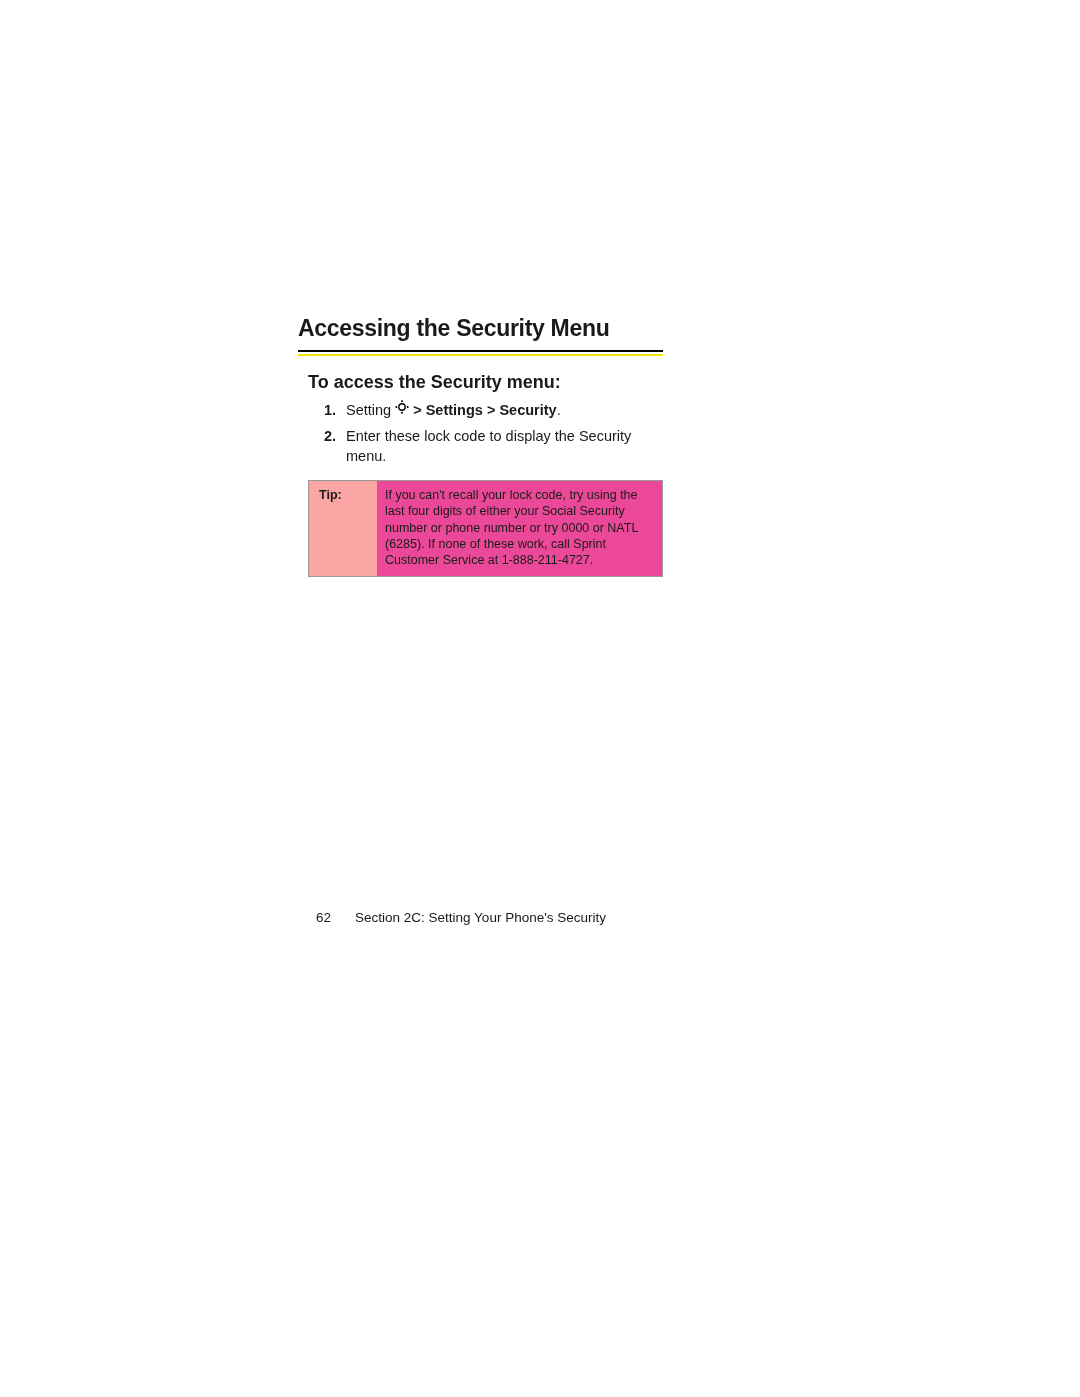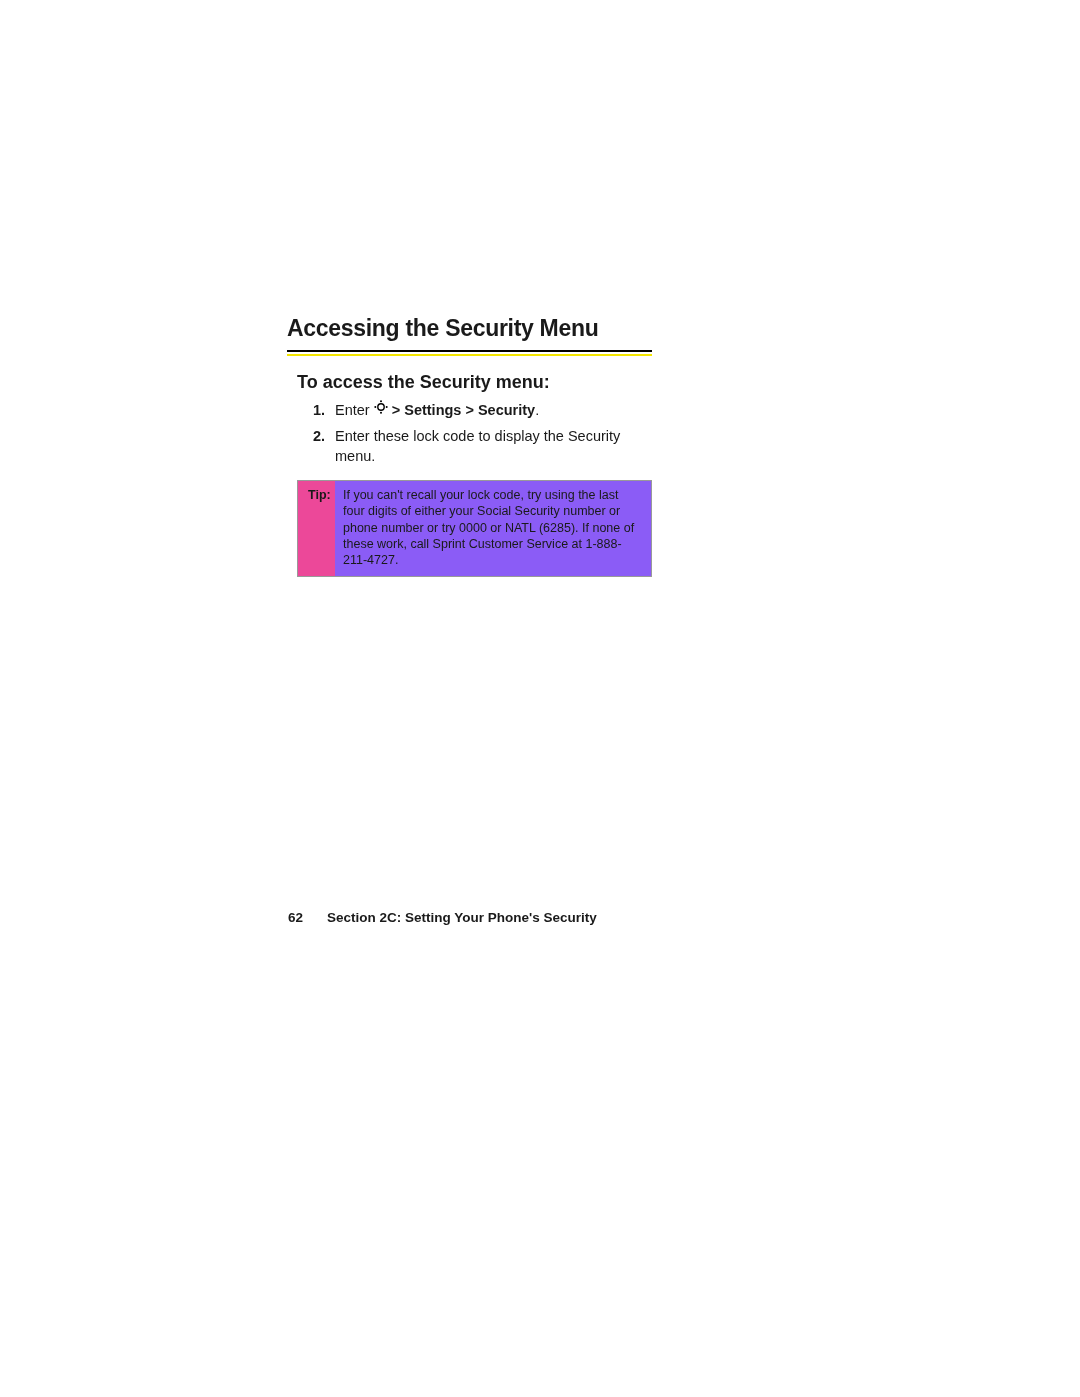--- a/index.html
+++ b/index.html
@@ -10,21 +10,21 @@
     body {
       width: 1080px;
       height: 1397px;
       background: #ffffff;
       font-family: "Segoe UI", Arial, sans-serif;
       color: #1a1a1a;
       position: relative;
     }
     .page {
       position: absolute;
-      left: 287px;
+      left: 298px;
       top: 315px;
       width: 365px;
     }
     .heading {
       font-size: 23px;
       font-weight: 700;
       letter-spacing: -0.3px;
       padding-bottom: 4px;
       margin-bottom: 4px;
     }
@@ -94,56 +94,56 @@
     }
     .tip-box {
       display: flex;
       border: 1px solid #999;
       margin: 14px 0 0 10px;
       width: 355px;
       font-size: 12.5px;
       line-height: 1.3;
     }
     .tip-label {
-      background: #ec4899;
+      background: #fca5a5;
       font-weight: 700;
       padding: 6px 8px 6px 10px;
-      width: 37px;
+      width: 68px;
       flex-shrink: 0;
     }
     .tip-body {
-      background: #8b5cf6;
+      background: #ec4899;
       padding: 6px 10px 8px 8px;
       flex: 1;
     }
     .footer {
       position: absolute;
-      left: 288px;
+      left: 316px;
       top: 910px;
       font-size: 13.5px;
-      font-weight: 700;
+      font-weight: 400;
       display: flex;
       gap: 24px;
     }
   </style>
 </head>
 <body>
 
 <div class="page">
   <h1 class="heading">Accessing the Security Menu</h1>
   <div class="rule"></div>
 
 
   <p class="subhead">To access the Security menu:</p>
 
   <ol class="steps">
     <li>
       <span class="step-num">1.</span>
       <span class="step-text">
-        <span>Enter </span><span class="nav-icon"><svg width="14" height="14" viewBox="0 0 14 14">
+        <span>Setting </span><span class="nav-icon"><svg width="14" height="14" viewBox="0 0 14 14">
               <circle cx="7" cy="7" r="3.2" fill="none" stroke="#000" stroke-width="1.4"></circle>
               <circle cx="7" cy="1.3" r="1" fill="#000"></circle>
               <circle cx="7" cy="12.7" r="1" fill="#000"></circle>
               <circle cx="1.3" cy="7" r="1" fill="#000"></circle>
               <circle cx="12.7" cy="7" r="1" fill="#000"></circle>
             </svg></span><span class="bold"> &gt; Settings &gt; Security</span><span>.</span>
       </span>
     </li>
     <li>
       <span class="step-num">2.</span>

